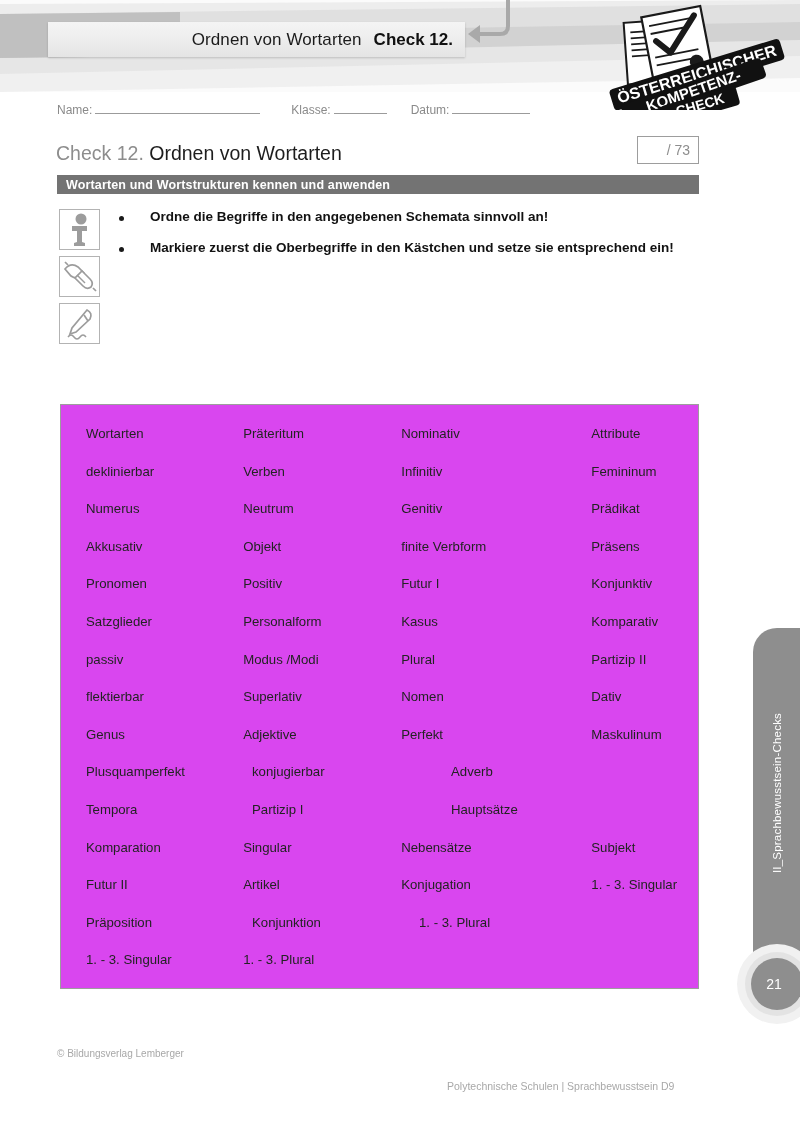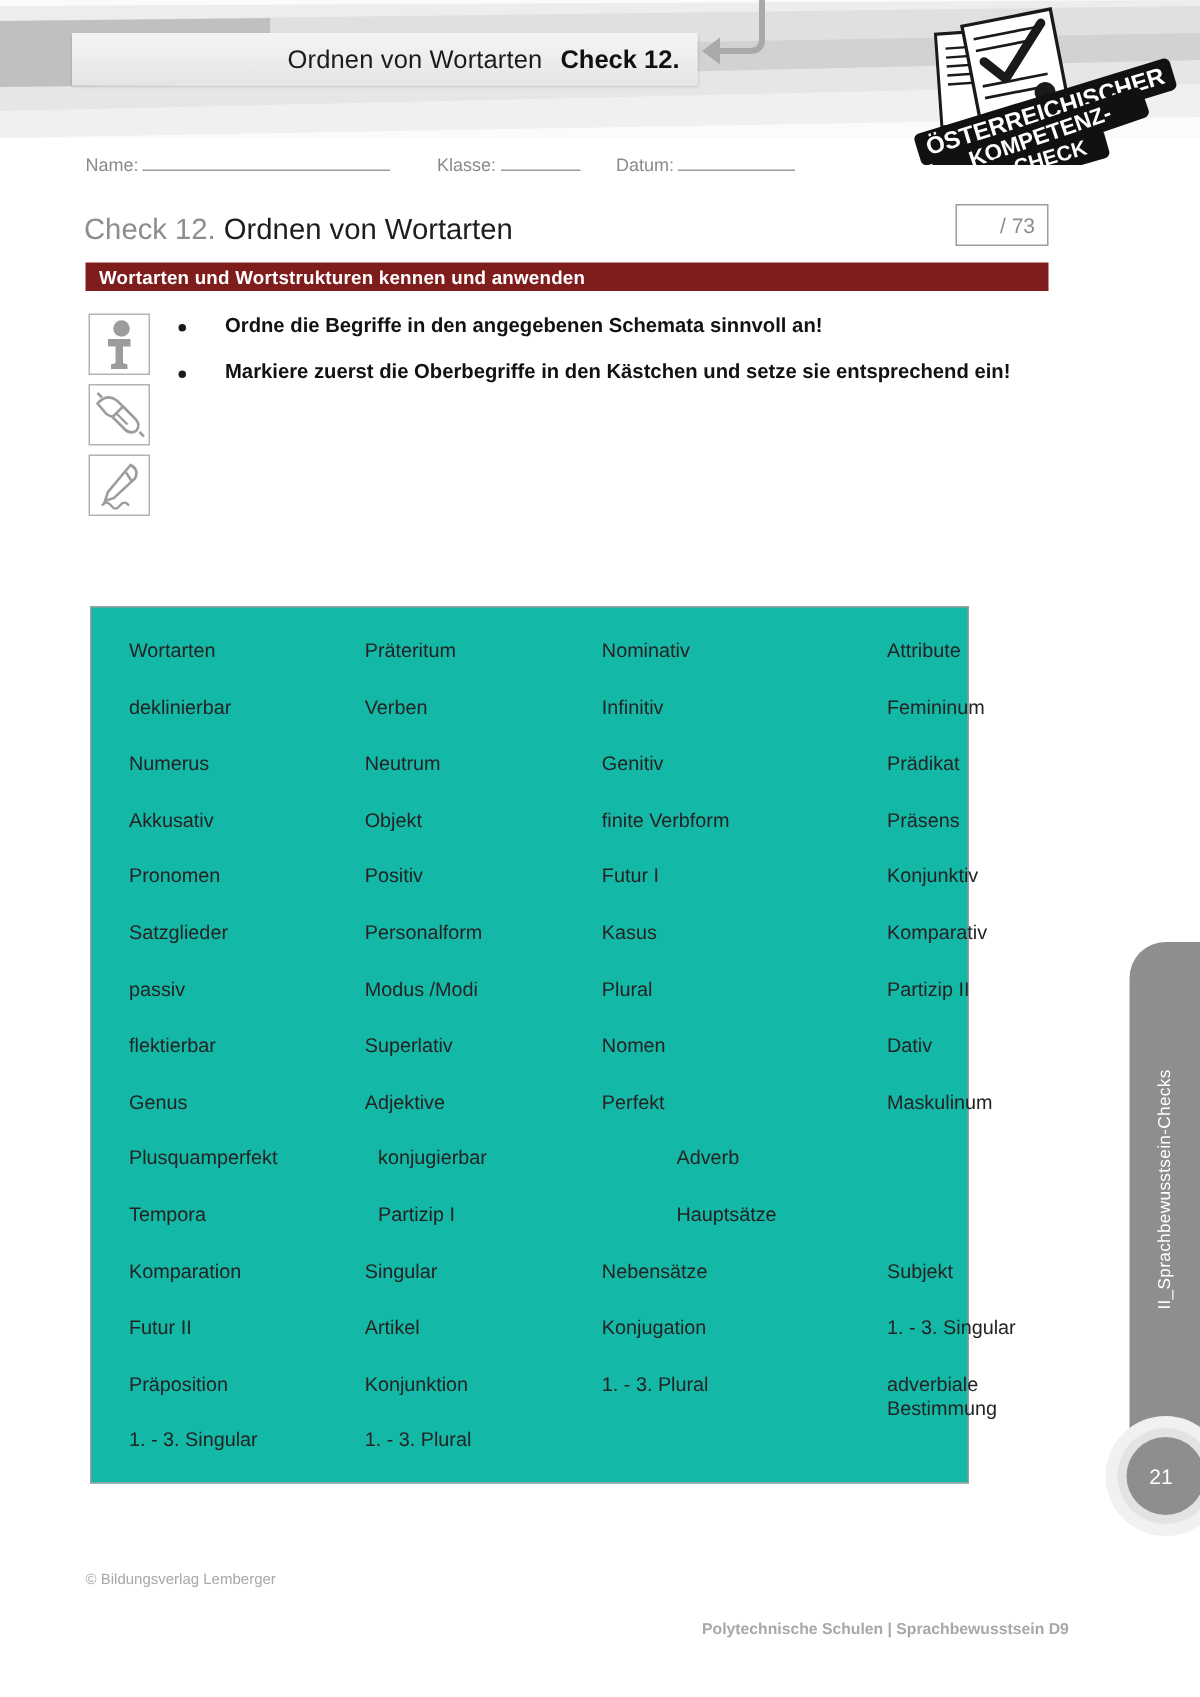--- a/index.html
+++ b/index.html
@@ -48,42 +48,42 @@
   .score{
     position:absolute;left:637px;top:136px;width:62px;height:28px;
     border:1.6px solid #9d9d9d;background:#fff;box-sizing:border-box;
     display:flex;align-items:center;justify-content:flex-end;
     padding-right:8px;font-size:14px;color:#8d8d8d;
   }
 
   
   .subbar{
     position:absolute;left:57px;top:175px;width:642px;height:19px;
-    background:#7f1d1d;color:#ffffff;font-size:12.5px;font-weight:bold;
+    background:#737373;color:#ffffff;font-size:12.5px;font-weight:bold;
     display:flex;align-items:center;padding-left:9px;box-sizing:border-box;
     letter-spacing:.15px;
   }
 
   
   .icons{position:absolute;left:59px;top:209px;width:42px;}
   .icbox{width:41px;height:41px;border:1.4px solid #b3b3b3;background:#fff;
          box-sizing:border-box;margin-bottom:6px;position:relative;}
   .icbox svg{position:absolute;left:0;top:0;}
 
   
   .instr{position:absolute;left:119px;top:209px;width:600px;}
   .bullet{display:flex;align-items:flex-start;margin-bottom:15px;gap:12px;}
   .dot{width:5px;height:5px;border-radius:50%;background:#1a1a1a;
        margin-top:7px;margin-right:14px;flex:none;}
   .btxt{font-size:13.5px;font-weight:bold;color:#121212;line-height:1.2;}
 
   
   .wordbox{
-    position:absolute;left:60px;top:404px;width:586px;height:585px;
-    border:1.3px solid #9d9d9d;background:#14b8a6;box-sizing:border-box;
+    position:absolute;left:60px;top:404px;width:639px;height:585px;
+    border:1.3px solid #9d9d9d;background:#d946ef;box-sizing:border-box;
   }
   .wordgrid{position:absolute;left:25px;top:21px;width:600px;}
   .wrow{display:flex;height:37.6px;}
   .wcell{font-size:13.2px;color:#232323;line-height:1.22;}
   .wcell.c0{width:166px;}
   .wcell.c1{width:167px;}
   .wcell.c2{width:167px;}
   .wcell.c3{width:100px;margin-left:32px;}
 
   
@@ -109,21 +109,21 @@
   .pagecirc{
     position:absolute;left:751px;top:958px;width:52px;height:52px;
     border-radius:50%;background:#8e8e8e;
     display:flex;align-items:center;justify-content:center;
     color:#ffffff;font-size:14px;
     padding-right:6px;box-sizing:border-box;
   }
 
   
   .footer-left{position:absolute;left:57px;top:1048px;font-size:10px;color:#a8a8a8;}
-  .footer-right{position:absolute;left:468px;top:1080px;font-size:10.5px;color:#a8a8a8;font-weight:bold;}
+  .footer-right{position:absolute;left:447px;top:1080px;font-size:10.5px;color:#a8a8a8;}
 </style>
 </head>
 <body>
 
 <div class="page">
 
   <div class="waves">
     <svg width="800" height="92" viewBox="0 0 800 92" xmlns="http://www.w3.org/2000/svg">
       <rect x="0" y="0" width="800" height="92" fill="#fbfbfb"></rect>
       <path d="M0,4 L800,0 L800,20 L0,30 Z" fill="#ededed"></path>
@@ -325,21 +325,20 @@
         <div class="wrow">
           <div class="wcell c0">Futur II</div>
           <div class="wcell c1">Artikel</div>
           <div class="wcell c2">Konjugation</div>
           <div class="wcell c3">1. - 3. Singular</div>
         </div>
         <div class="wrow">
           <div class="wcell c0">Präposition</div>
           <div class="wcell c1">Konjunktion</div>
           <div class="wcell c2">1. - 3. Plural</div>
-          <div class="wcell c3">adverbiale<br>Bestimmung</div>
         </div>
         <div class="wrow">
           <div class="wcell c0">1. - 3. Singular</div>
           <div class="wcell c1">1. - 3. Plural</div>
           <div class="wcell c2"></div>
           <div class="wcell c3"></div>
         </div>
       </div>
   </div>
 

